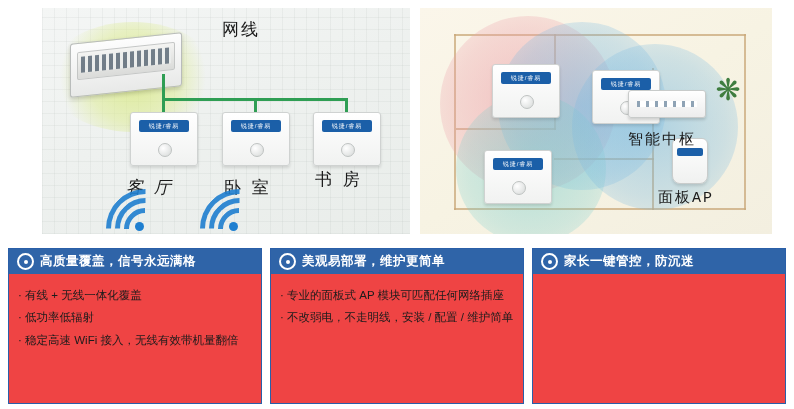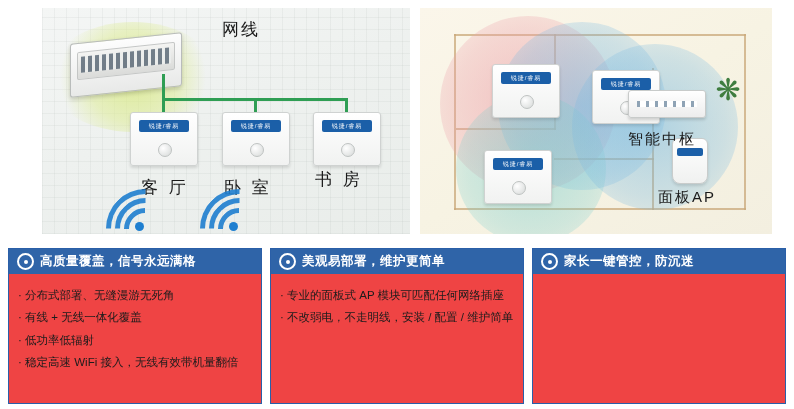--- a/index.html
+++ b/index.html
@@ -208,20 +208,21 @@
     width: 26px;
     height: 8px;
     background: #1b5fa8;
     border-radius: 2px;
   }
   .rlabel {
     position: absolute;
     font-size: 15px;
     color: #1a1a1a;
     letter-spacing: 2px;
+    font-family: Liberation Mono, monospace;
   }
   .plant {
     position: absolute;
     left: 288px;
     top: 62px;
     width: 40px;
     height: 40px;
     color: #3f7d3f;
     font-size: 30px;
     line-height: 40px;
@@ -320,21 +321,21 @@
       </div>
       <div class="ap" style="left:180px; top:104px;">
         <div class="logo">锐捷/睿易</div>
         <div class="knob"></div>
       </div>
       <div class="ap" style="left:271px; top:104px;">
         <div class="logo">锐捷/睿易</div>
         <div class="knob"></div>
       </div>
 
-      <div class="room-label" style="left:99px; top:168px;">客 厅</div>
+      <div class="room-label" style="left:84px; top:168px;font-style:italic;">客 厅</div>
       <div class="room-label" style="left:182px; top:168px;">卧 室</div>
       <div class="room-label" style="left:273px; top:160px;">书 房</div>
 
       <div class="wifi-dot" style="left:93px; top:214px;"></div>
       <div class="wifi-arc" style="left:82px; top:200px; width:32px; height:32px;"></div>
       <div class="wifi-arc" style="left:73px; top:190px; width:51px; height:51px;"></div>
       <div class="wifi-arc" style="left:64px; top:181px; width:69px; height:69px;"></div>
 
       <div class="wifi-dot" style="left:187px; top:214px;"></div>
       <div class="wifi-arc" style="left:176px; top:200px; width:32px; height:32px;"></div>
@@ -388,21 +389,20 @@
   </div>
 
   <div class="features">
 
     <div class="feature">
       <div class="feature-head">
         <span class="head-icon"></span>
         <span>高质量覆盖，信号永远满格</span>
       </div>
       <div class="feature-body">
-        <span class="line">· 分布式部署、无缝漫游无死角</span>
         <span class="line">· 有线 + 无线一体化覆盖</span>
         <span class="line">· 低功率低辐射</span>
         <span class="line">· 稳定高速 WiFi 接入，无线有效带机量翻倍</span>
       </div>
     </div>
 
     <div class="feature">
       <div class="feature-head">
         <span class="head-icon"></span>
         <span>美观易部署，维护更简单</span>

